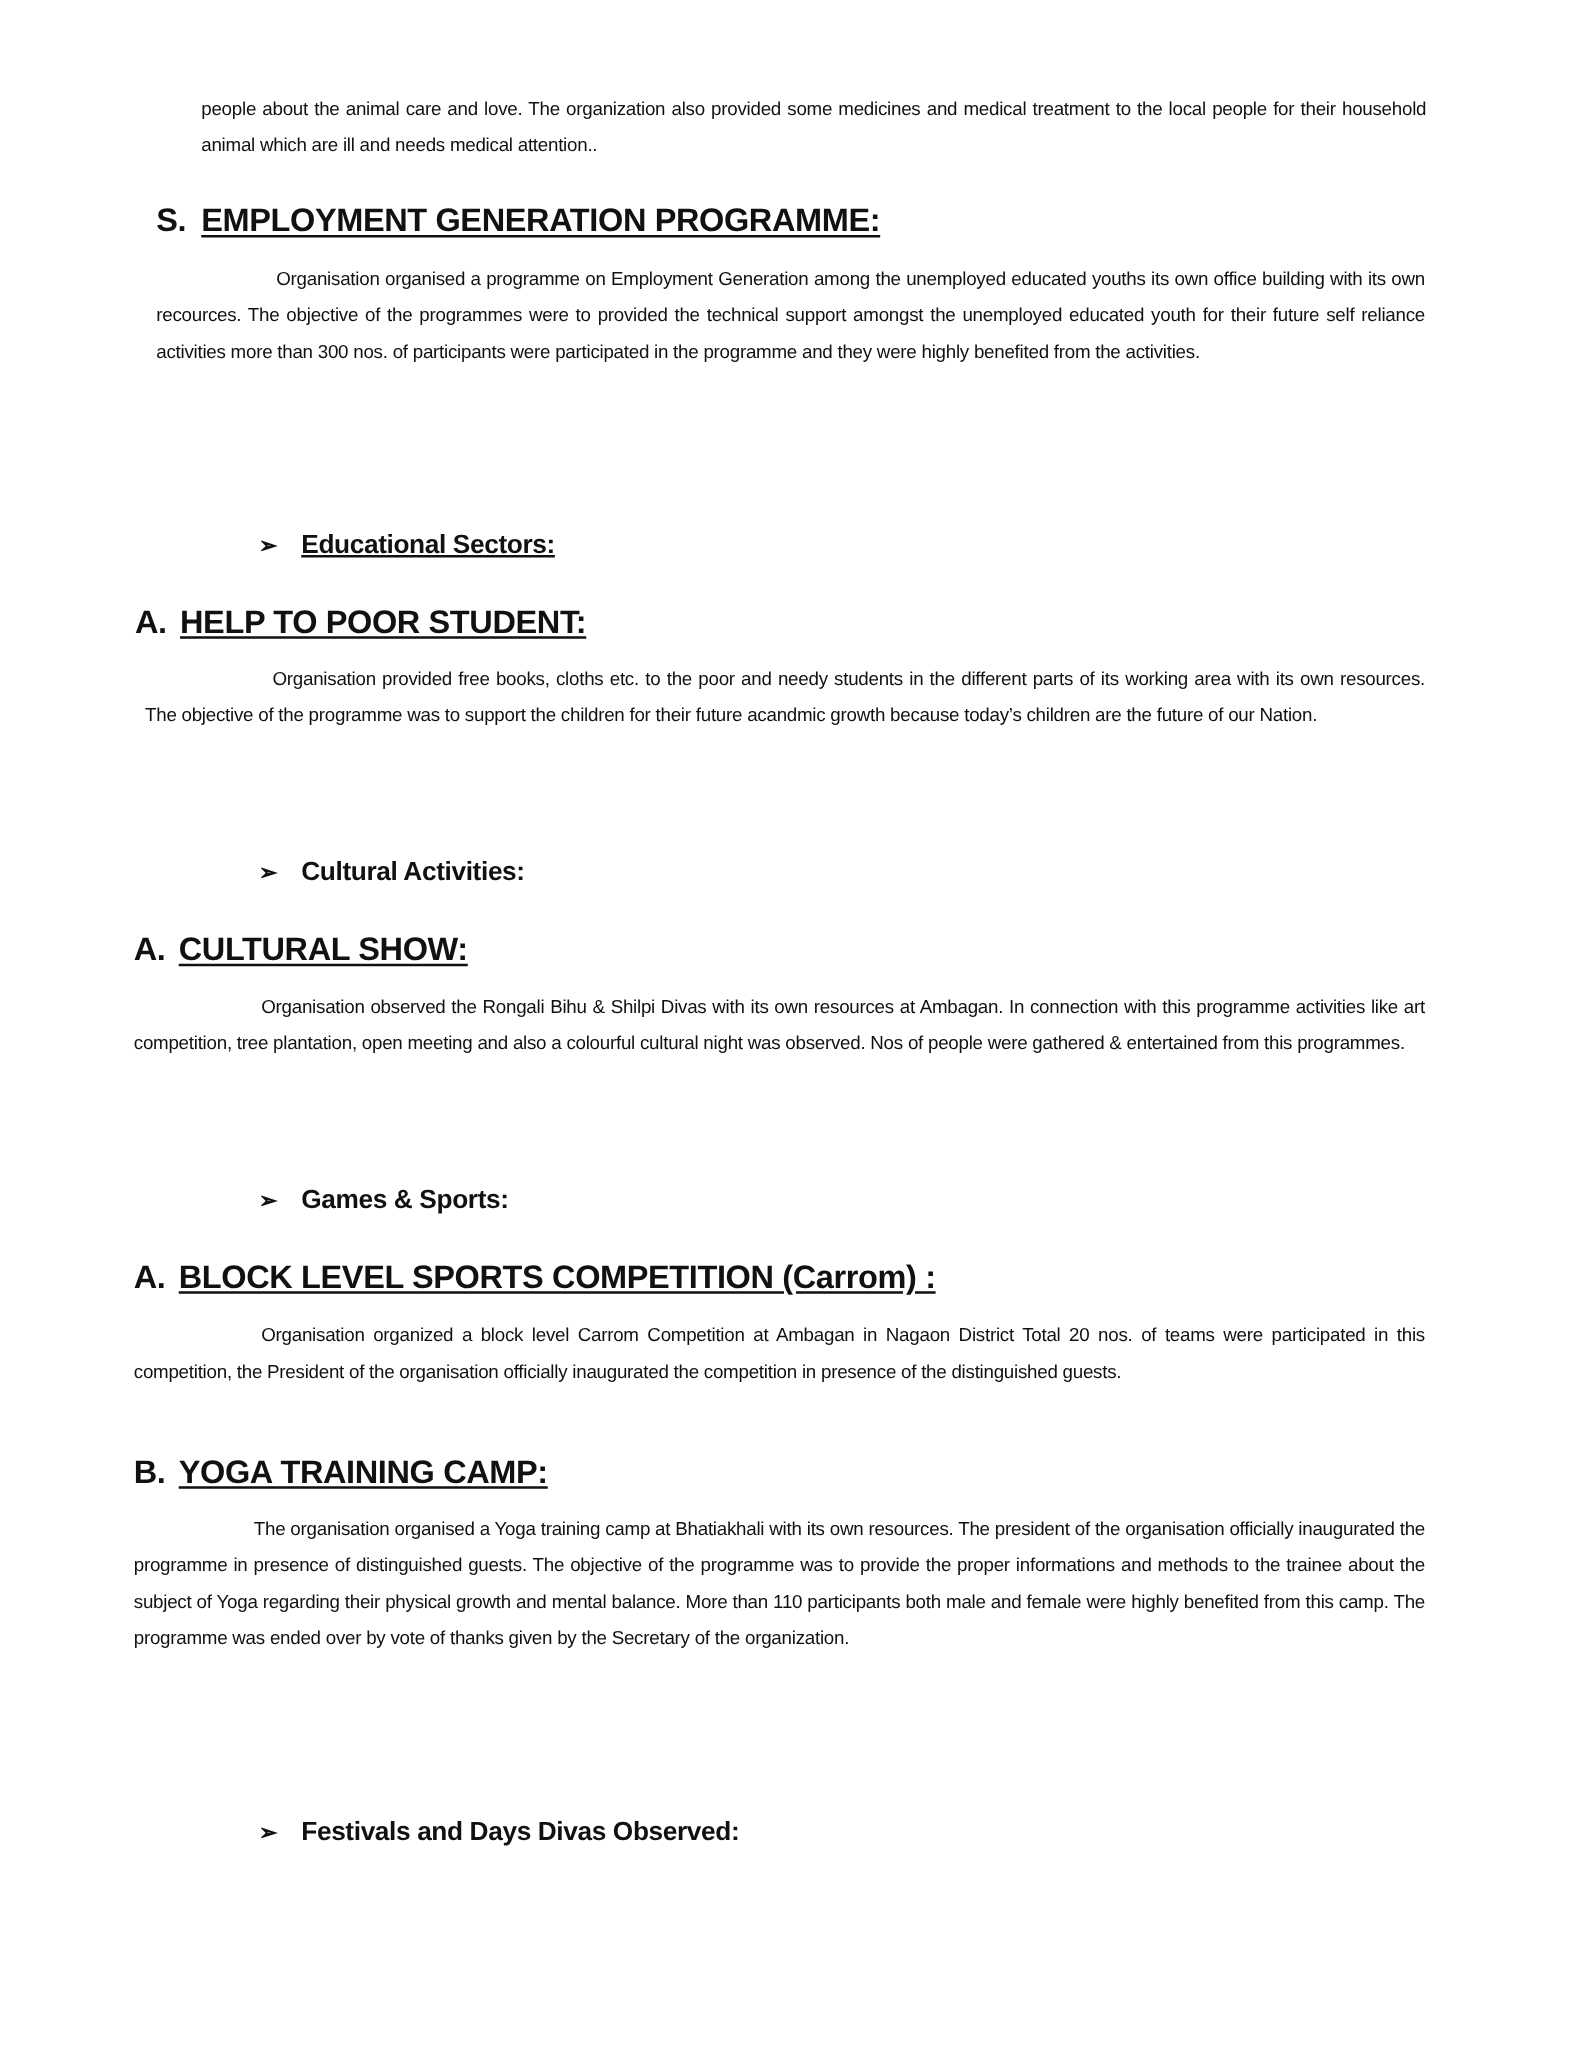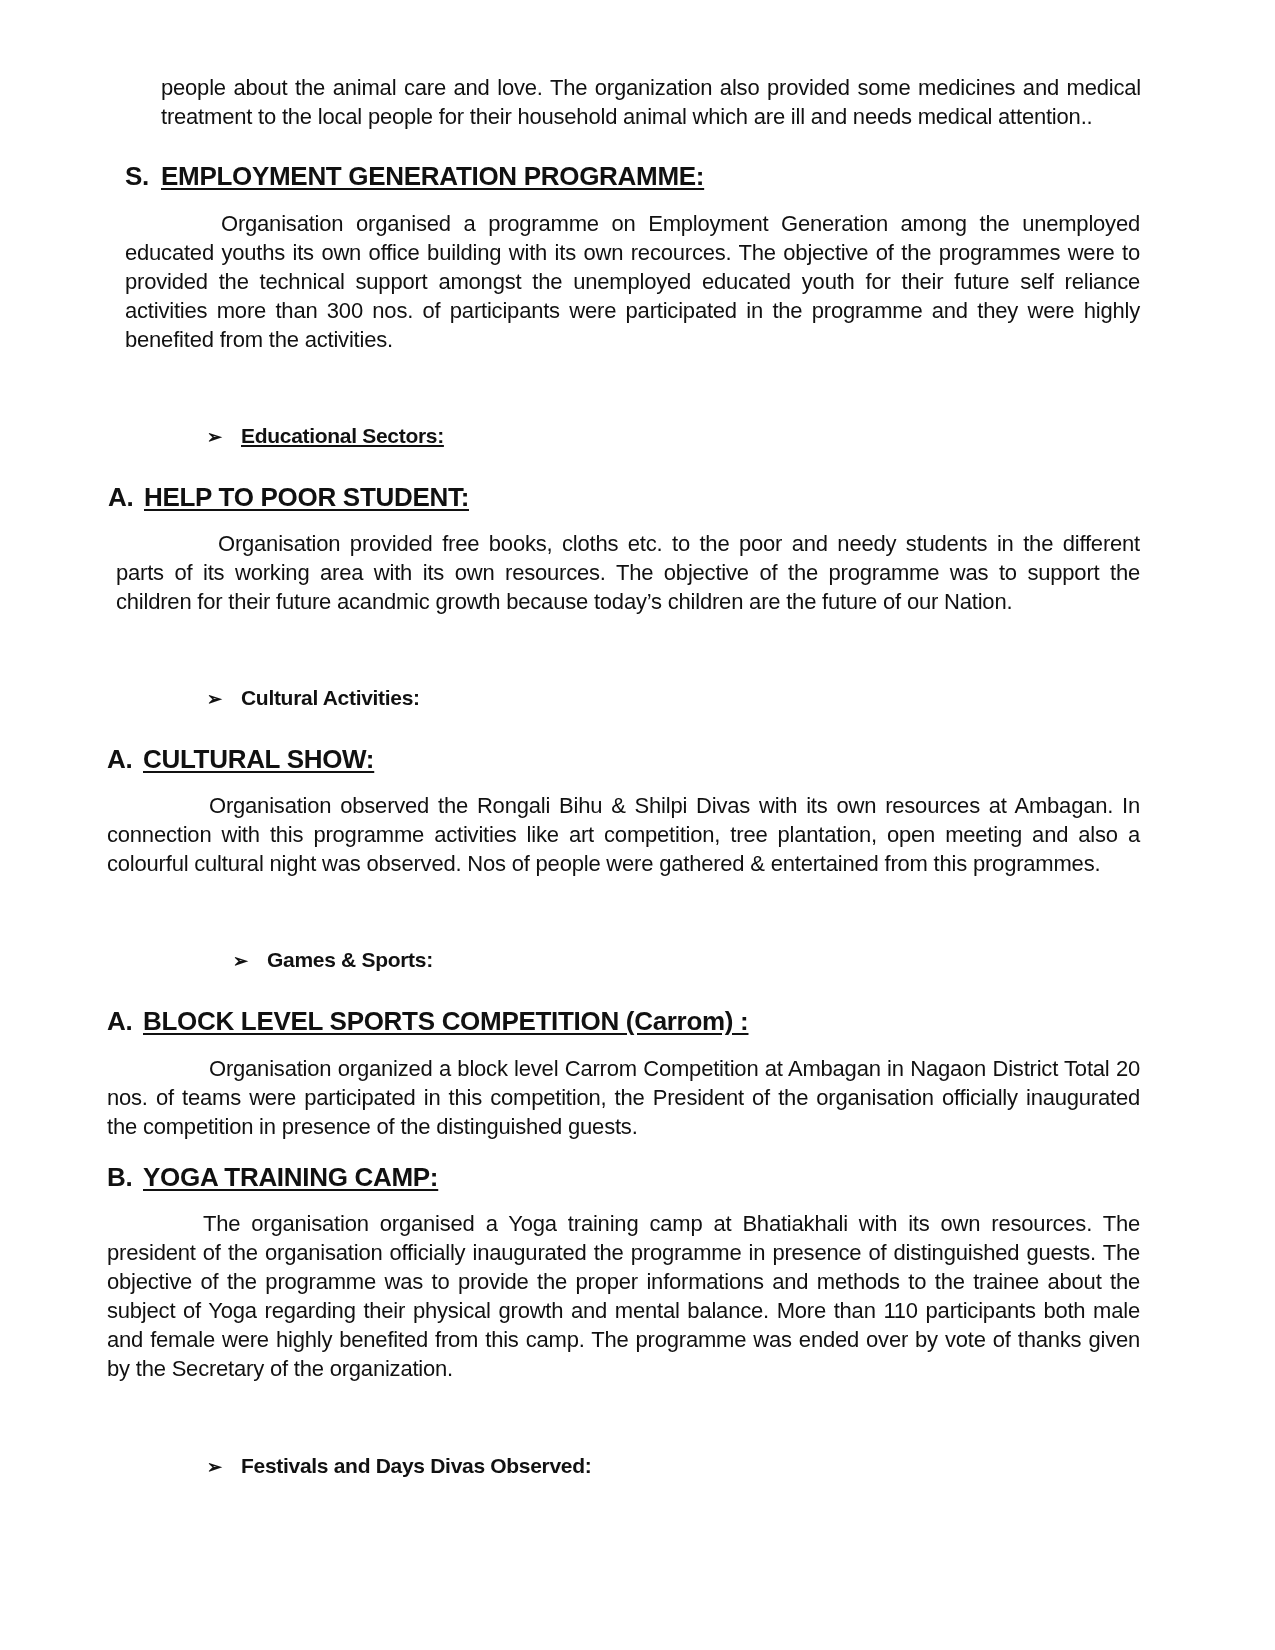--- a/index.html
+++ b/index.html
@@ -1,19 +1,19 @@
 <!DOCTYPE html>
 <html><head>
   <meta charset="utf-8">
   <style>
     html, body { margin: 0; padding: 0; background: #ffffff; }
     body { width: 1275px; height: 1650px; position: relative; overflow: hidden;
       font-family: "Liberation Sans", sans-serif; color: #111; }
     .page { position: absolute; left: 0; top: 0; width: 1275px; height: 1650px; }
-    .para { position: absolute; font-size: 22px; line-height: 29px; text-align: justify;
+    .para { position: absolute; font-size: 15px; line-height: 29px; text-align: justify;
       text-align-last: left; letter-spacing: -0.2px; }
     .heading { position: absolute; font-size: 26px; font-weight: bold; letter-spacing: -0.3px; white-space: nowrap; }
     .heading .mk { display: inline-block; width: 36px; }
     .heading .ul { text-decoration: underline; text-underline-offset: 3px; }
     .bullet { position: absolute; font-size: 21px; font-weight: bold; white-space: nowrap; letter-spacing: -0.3px; }
     .bullet .arrow { display: inline-block; width: 34px; font-size: 18px; }
     .indent { display: inline-block; }
   </style>
 </head>
 <body>
@@ -44,21 +44,21 @@
     <span class="arrow">➢</span><span>Cultural Activities:</span>
   </div>
 
   <div class="heading" style="left:107px; top:744px;">
     <span class="mk">A.</span><span class="ul">CULTURAL SHOW:</span>
   </div>
   <div class="para" style="left:107px; top:791px; width:1033px;">
     <span class="indent" style="width:102px;"></span><span>Organisation observed the Rongali Bihu &amp; Shilpi Divas with its own resources at Ambagan. In connection with this programme activities like art competition, tree plantation, open meeting and also a colourful cultural night was observed. Nos of people were gathered &amp; entertained from this programmes.</span>
   </div>
 
-  <div class="bullet" style="left:207px; top:948px;margin-left:26px;">
+  <div class="bullet" style="left:207px; top:948px;">
     <span class="arrow">➢</span><span>Games &amp; Sports:</span>
   </div>
 
   <div class="heading" style="left:107px; top:1006px;">
     <span class="mk">A.</span><span class="ul">BLOCK LEVEL SPORTS COMPETITION (Carrom) :</span>
   </div>
   <div class="para" style="left:107px; top:1054px; width:1033px;">
     <span class="indent" style="width:102px;"></span><span>Organisation organized a block level Carrom Competition at Ambagan in Nagaon District Total 20 nos. of teams were participated in this competition, the President of the organisation officially inaugurated the competition in presence of the distinguished guests.</span>
   </div>
 

